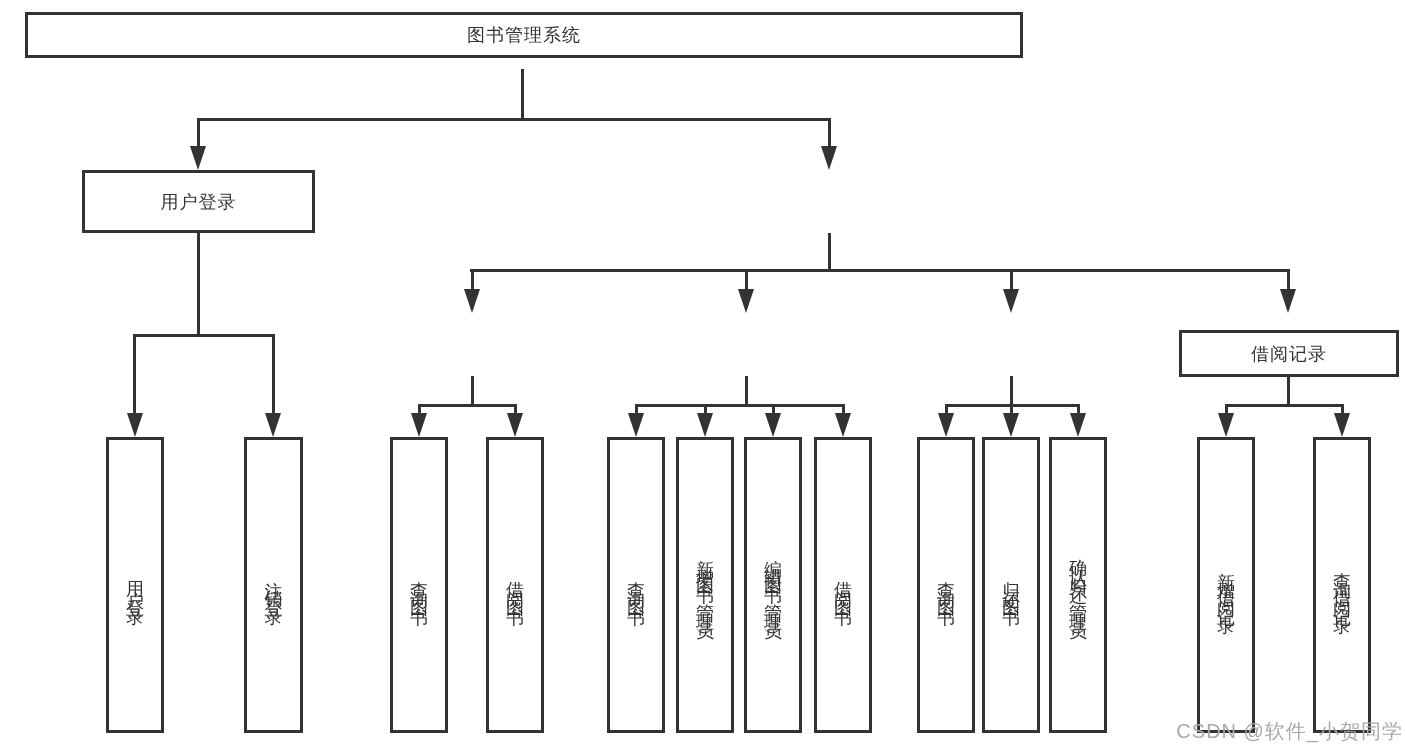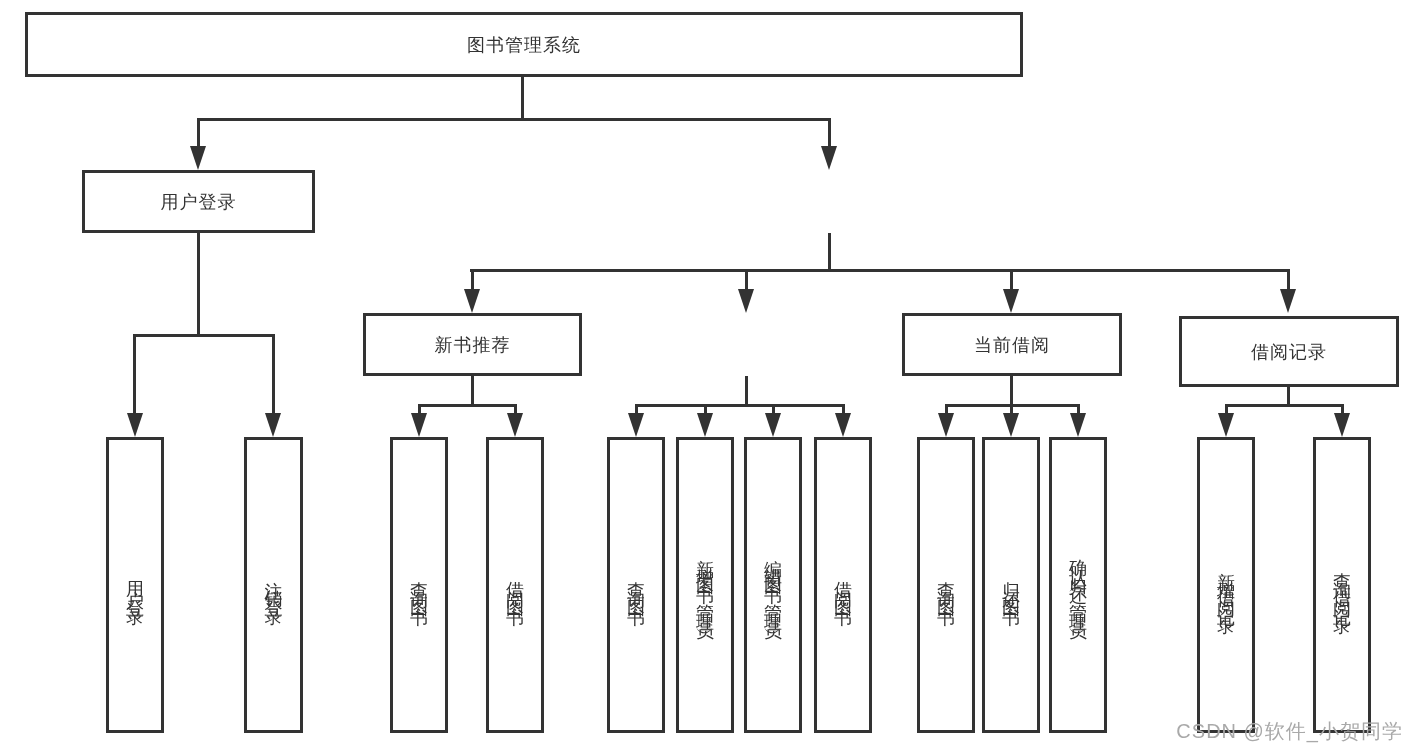--- a/index.html
+++ b/index.html
@@ -25,39 +25,33 @@
   .watermark{
     position:absolute;right:2px;bottom:2px;z-index:5;
     font-size:20px;color:#a9a9a9;letter-spacing:1px;white-space:nowrap;text-align:center;
   }
 </style>
 </head>
 <body>
 
 <div class="canvas">
 
-  <div class="node hnode" style="left:25px;top:12px;width:998px;height:65px">
+  <div class="node hnode" style="left:25px;top:12px;width:998px;height:46px">
     <span>图书管理系统</span>
   </div>
 
   <div class="node hnode" style="left:82px;top:170px;width:233px;height:63px">
     <span>用户登录</span>
   </div>
 
 
-  <div class="node hnode" style="left:363px;top:313px;width:219px;height:63px">
-    <span>新书推荐</span>
-  </div>
 
 
-  <div class="node hnode" style="left:902px;top:313px;width:220px;height:63px">
-    <span>当前借阅</span>
-  </div>
 
-  <div class="node hnode" style="left:1179px;top:316px;width:220px;height:71px">
+  <div class="node hnode" style="left:1179px;top:330px;width:220px;height:47px">
     <span>借阅记录</span>
   </div>
 
   <div class="node vnode" style="left:106px;top:437px;width:58px;height:296px">
     <span class="vtext">用户登录</span>
   </div>
 
   <div class="node vnode" style="left:244px;top:437px;width:59px;height:296px">
     <span class="vtext">注销登录</span>
   </div>

